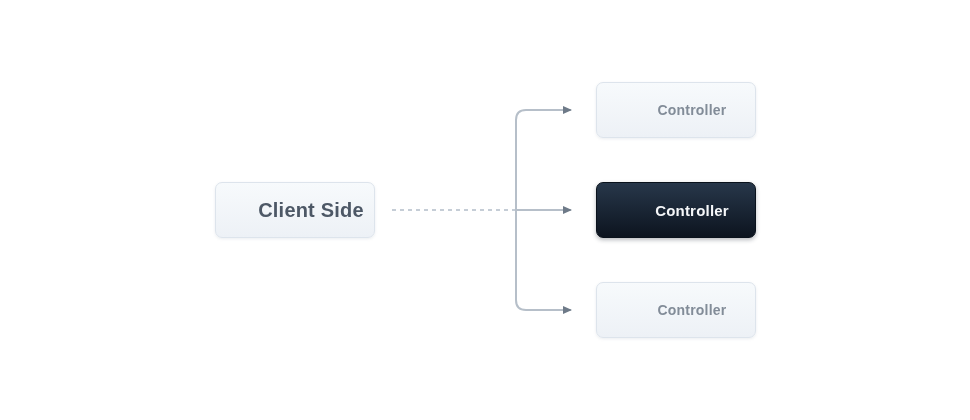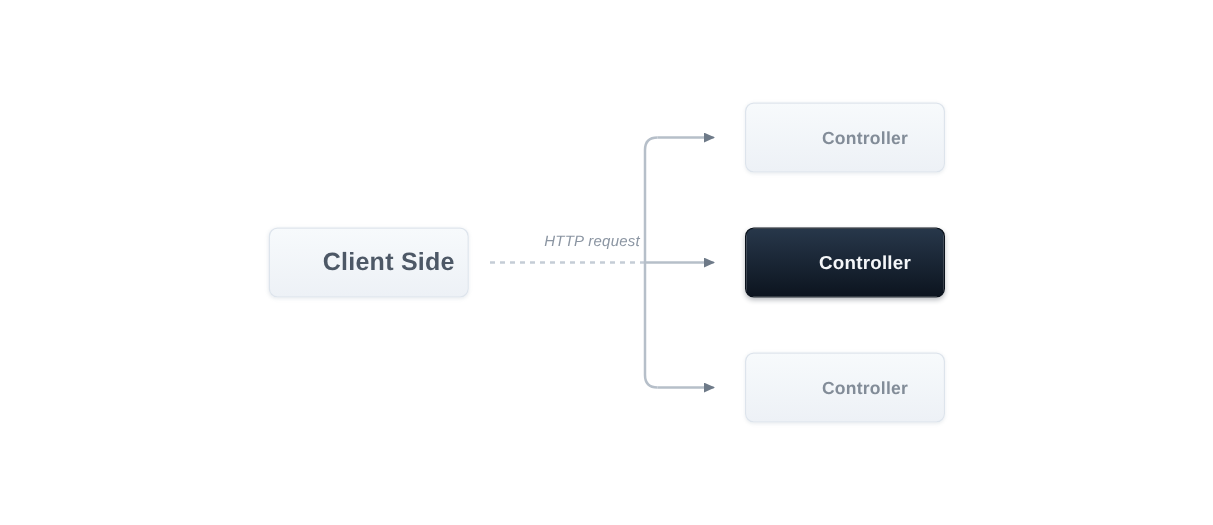--- a/index.html
+++ b/index.html
@@ -88,21 +88,20 @@
 
     <line x1="516" y1="210" x2="571" y2="210" stroke="#b6bfc9" stroke-width="2" marker-end="url(#arrowhead)"></line>
 
     <line x1="526" y1="310" x2="571" y2="310" stroke="#b6bfc9" stroke-width="2" marker-end="url(#arrowhead)"></line>
   </svg>
 
   <div class="box light client-box">
     <span class="box-label">Client Side</span>
   </div>
 
-  <div class="arrow-label">HTTP request</div>
 
   <div class="box light ctrl-top">
     <span class="box-label ctrl-label">Controller</span>
   </div>
 
   <div class="box dark ctrl-mid">
     <span class="box-label ctrl-label">Controller</span>
   </div>
 
   <div class="box light ctrl-bottom">

